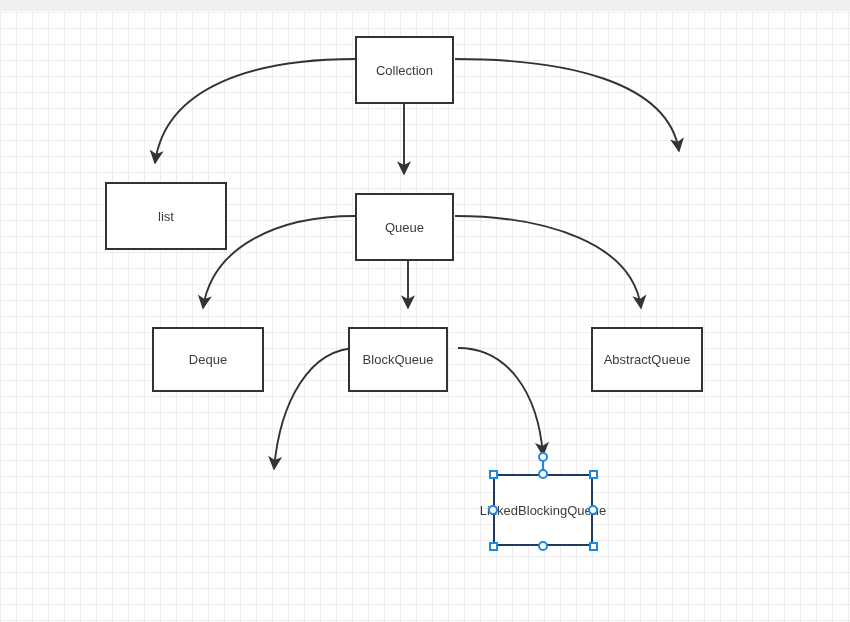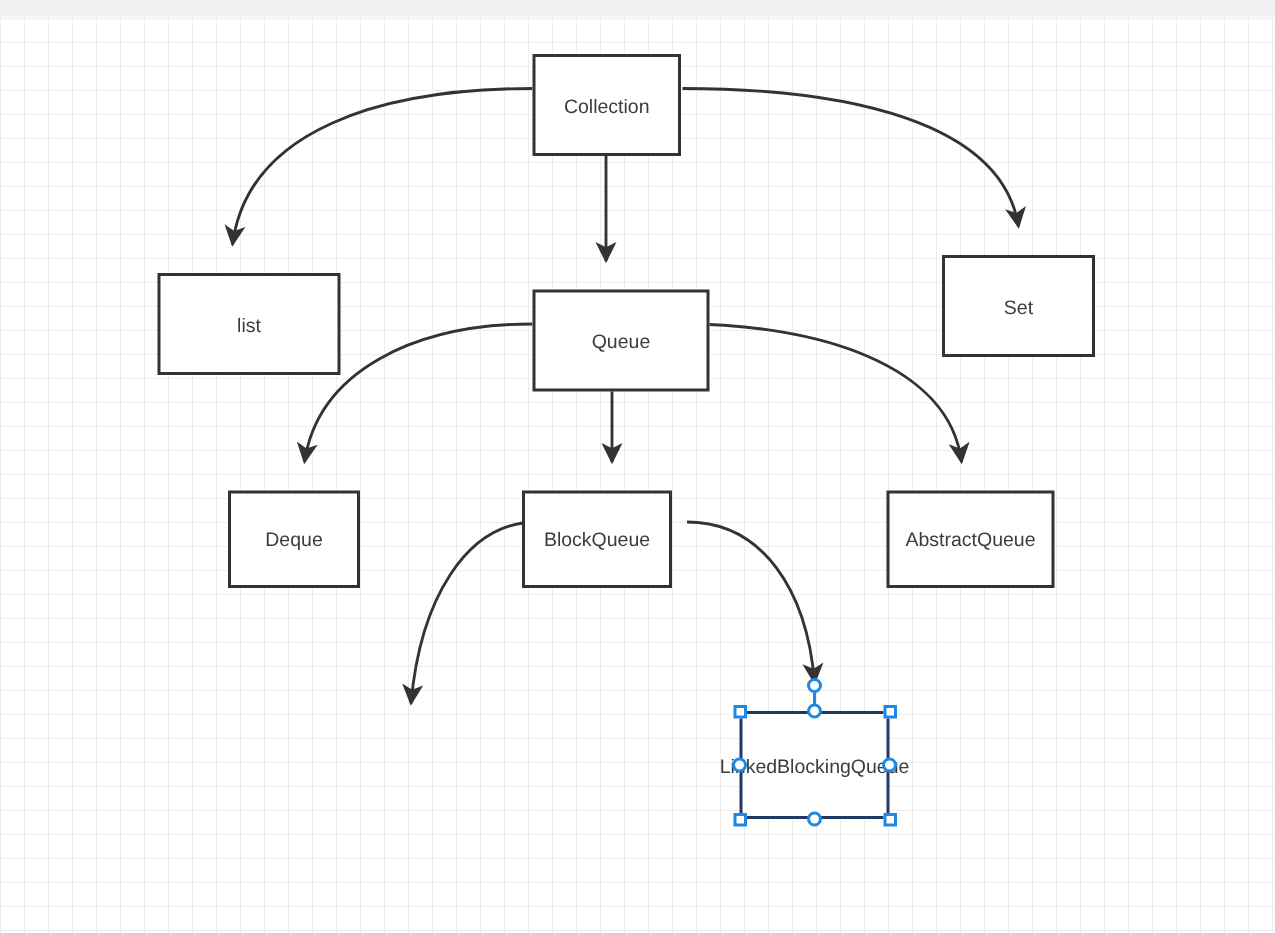--- a/index.html
+++ b/index.html
@@ -131,29 +131,26 @@
     </svg>
 
     <div class="node" style="left:355px; top:25px; width:99px; height:68px;">
       <span>Collection</span>
     </div>
 
     <div class="node" style="left:105px; top:171px; width:122px; height:68px;">
       <span>list</span>
     </div>
 
-    <div class="node" style="left:355px; top:182px; width:118px; height:68px;">
+    <div class="node" style="left:355px; top:182px; width:99px; height:68px;">
       <span>Queue</span>
     </div>
 
-    <div class="node" style="left:628px; top:159px; width:102px; height:68px;">
-      <span>Set</span>
-    </div>
 
-    <div class="node" style="left:152px; top:316px; width:88px; height:65px;">
+    <div class="node" style="left:152px; top:316px; width:112px; height:65px;">
       <span>Deque</span>
     </div>
 
     <div class="node" style="left:348px; top:316px; width:100px; height:65px;">
       <span>BlockQueue</span>
     </div>
 
     <div class="node" style="left:591px; top:316px; width:112px; height:65px;">
       <span>AbstractQueue</span>
     </div>

